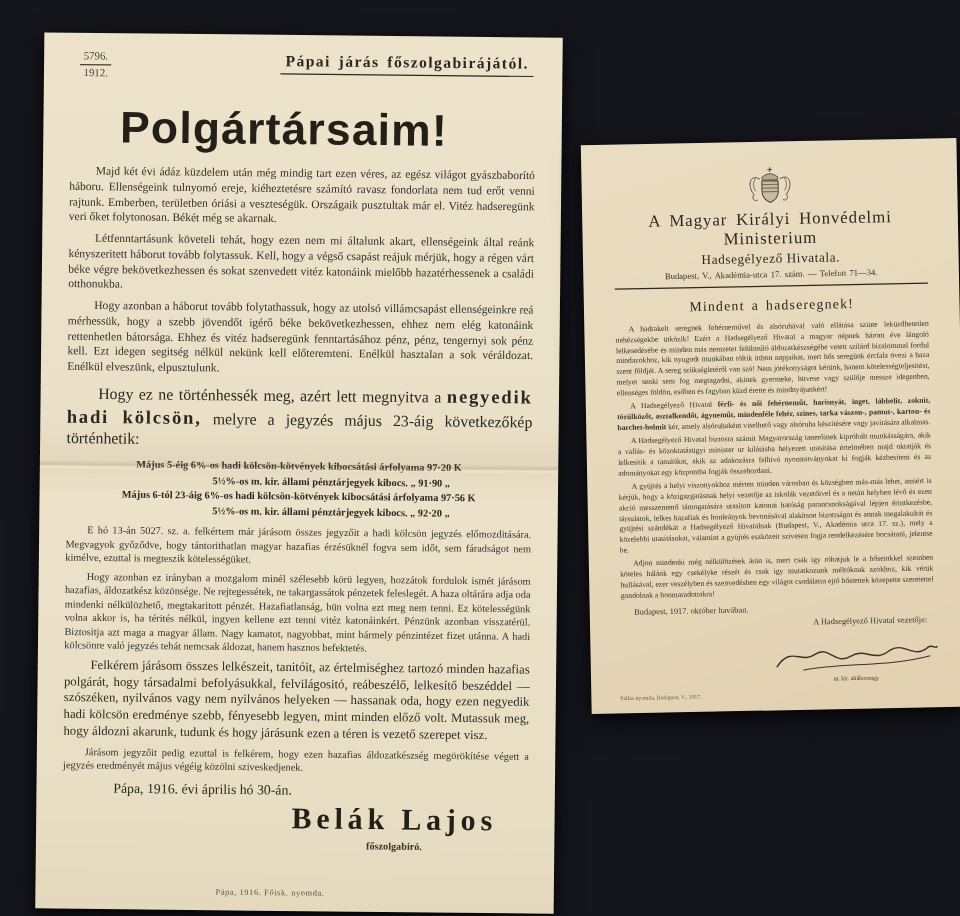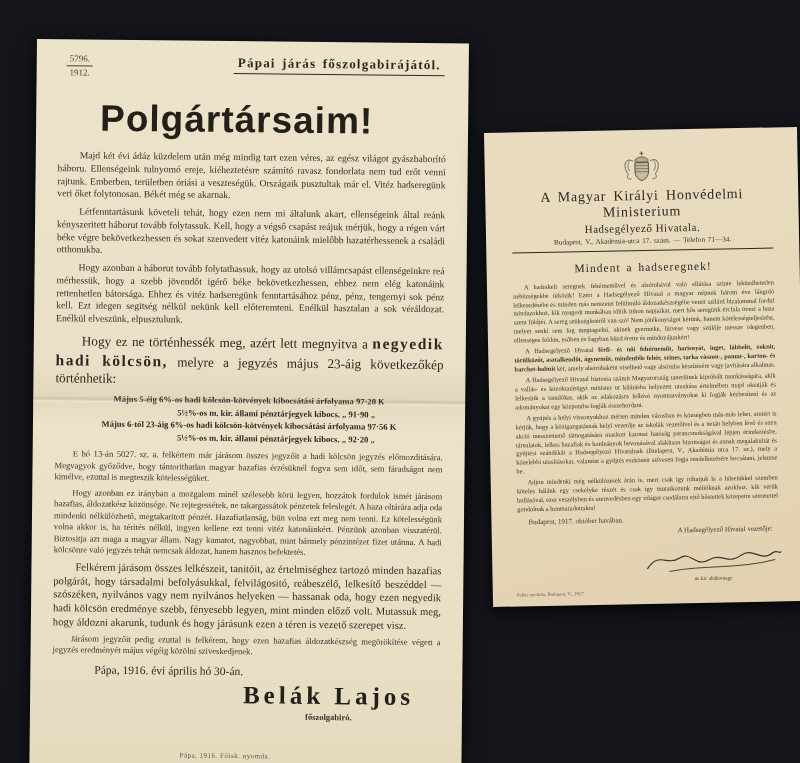--- a/index.html
+++ b/index.html
@@ -1,21 +1,21 @@
 <!DOCTYPE html>
 <html><head>
 <meta charset="utf-8">
 <style>
   html,body{margin:0;padding:0;}
   body{
     width:800px;height:763px;position:relative;overflow:hidden;
     background:#14161c;
     font-family:"Liberation Serif", serif;
   }
-  .scene{position:absolute;inset:0;margin-top:12px;}
+  .scene{position:absolute;inset:0;}
   
   .paper{
     position:absolute;overflow:hidden;
     box-shadow:0 8px 22px rgba(0,0,0,.6), 0 2px 6px rgba(0,0,0,.5);
     color:#2e2a22;
   }
   .left-paper{
     left:37px;top:27px;width:432px;height:730px;
     transform:rotate(.6deg);transform-origin:top left;
     background:linear-gradient(180deg,#ede3cb 0%,#eae0c7 44%,#e3d8bd 48.5%,#ece2c9 53%,#e8dec4 86%,#e4d9bd 100%);

